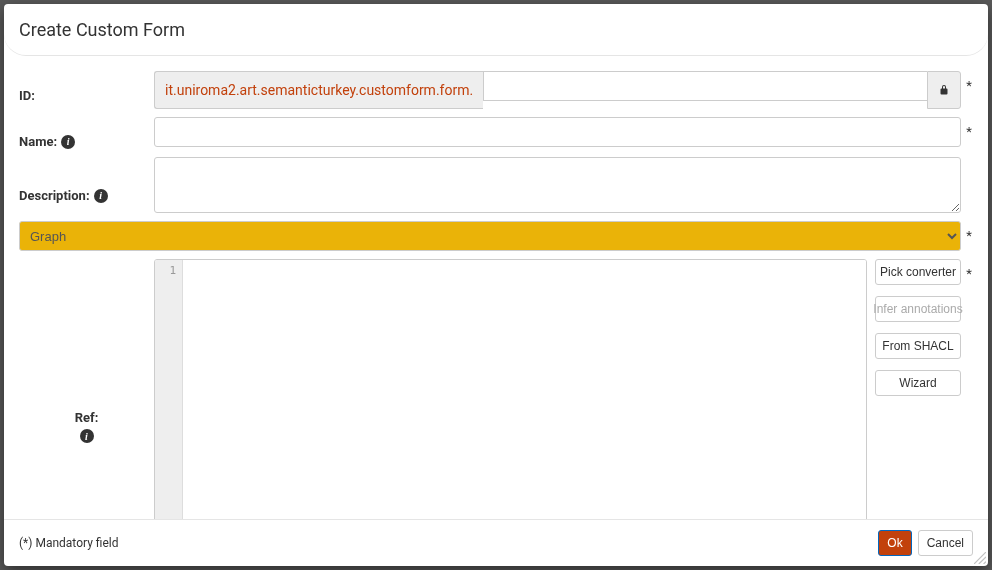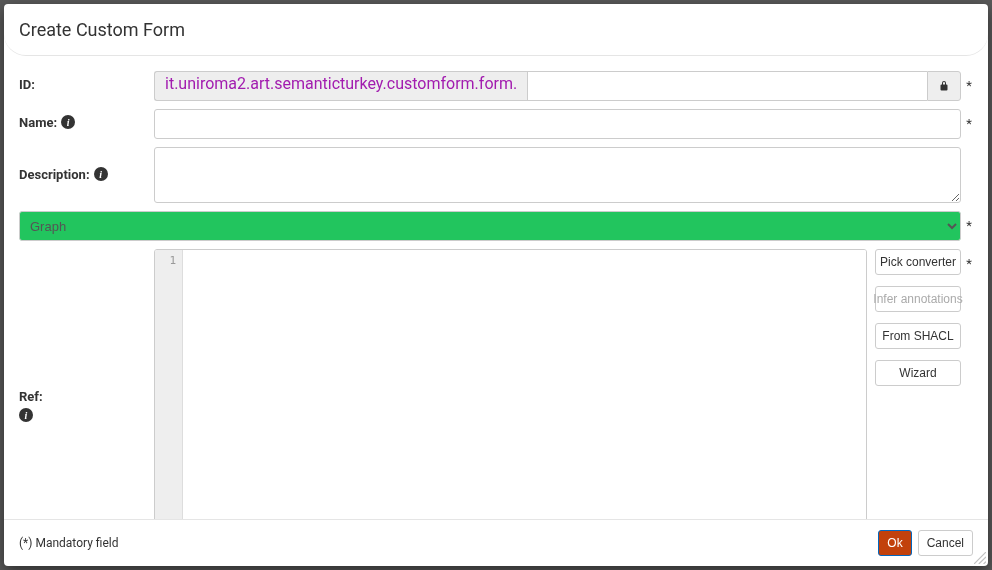--- a/index.html
+++ b/index.html
@@ -2,28 +2,28 @@
 <html><head>
 <meta charset="utf-8">
 <style>
 * { box-sizing: border-box; margin: 0; padding: 0; }
 html, body { width: 992px; height: 570px; overflow: hidden; font-family: -apple-system, BlinkMacSystemFont, "Segoe UI", Roboto, "Helvetica Neue", Arial, sans-serif; font-size: 13px; color: #333; background: #5a5a5a; }
 .modal { position: absolute; top: 4px; left: 4px; right: 4px; bottom: 4px; background: #fff; border-radius: 4px; box-shadow: 0 5px 15px rgba(0,0,0,.5); display: flex; flex-direction: column; }
 .modal-header { padding: 15px 15px 15px 15px; border-bottom: 1px solid #e5e5e5; border-radius: 22px; }
 .modal-title { font-size: 18px; font-weight: 400; color: #333; }
 .modal-body { flex: 1; padding: 15px; overflow: auto; }
 .form-row { display: flex; align-items: flex-start; margin-bottom: 8px; }
-.form-label { width: 135px; flex-shrink: 0; font-weight: 700; font-size: 13px; padding-top: 6px; display: flex; align-items: flex-start; gap: 4px; }
+.form-label { width: 135px; flex-shrink: 0; font-weight: 700; font-size: 13px; padding-top: 6px; display: flex; align-items: center; gap: 4px; margin-top: 11px; }
 .info-icon { display: inline-flex; align-items: center; justify-content: center; width: 14px; height: 14px; border-radius: 50%; background: #333; color: #fff; font-size: 10px; font-weight: 700; font-style: italic; font-family: Georgia, serif; }
 .form-control-wrap { flex: 1; display: flex; align-items: flex-start; }
 .form-control { flex: 1; height: 30px; padding: 5px 10px; border: 1px solid #ccc; border-radius: 3px; font-size: 13px; background: #fff; color: #555; }
-.form-select { flex: 1; height: 30px; padding: 5px 6px; border: 1px solid #ccc; border-radius: 3px; font-size: 13px; background: #22c55e; color: #555; }
+.form-select { flex: 1; height: 30px; padding: 5px 6px; border: 1px solid #ccc; border-radius: 3px; font-size: 13px; background: #eab308; color: #555; }
 .form-textarea { flex: 1; min-height: 56px; padding: 5px 10px; border: 1px solid #ccc; border-radius: 3px; font-size: 13px; resize: both; }
 .input-group { flex: 1; display: flex; }
-.input-group .prefix { background: #eee; border: 1px solid #ccc; border-right: none; border-radius: 3px 0 0 3px; padding: 2px 10px; font-size: 16px; color: #a21caf; white-space: nowrap; }
+.input-group .prefix { background: #eee; border: 1px solid #ccc; border-right: none; border-radius: 3px 0 0 3px; padding: 10px 10px; font-size: 14px; color: #c2410c; white-space: nowrap; }
 .input-group .gi-input { flex: 1; border-radius: 0; border-right: none; }
 .input-group .addon-btn { width: 34px; display: flex; align-items: center; justify-content: center; background: #eee; border: 1px solid #ccc; border-radius: 0 3px 3px 0; cursor: pointer; }
 .required-star { width: 12px; text-align: center; padding-left: 4px; padding-top: 7px; font-size: 13px; }
 .code-area-row { display: flex; gap: 8px; }
 .code-editor { flex: 1; display: flex; border: 1px solid #ccc; border-radius: 3px; height: 274px; overflow: hidden; }
 .gutter { width: 28px; background: #eee; border-right: 1px solid #ddd; text-align: right; padding: 4px 6px 0 0; font-size: 11px; color: #999; font-family: Menlo, Consolas, monospace; }
 .code-content { flex: 1; background: #fff; }
 .side-btns { width: 86px; display: flex; flex-direction: column; gap: 11px; }
 .btn { display: inline-flex; align-items: center; justify-content: center; padding: 5px 8px; font-size: 12px; border: 1px solid #ccc; border-radius: 3px; background: #fff; color: #333; cursor: pointer; white-space: nowrap; }
 .btn:disabled { color: #aaa; cursor: not-allowed; }

